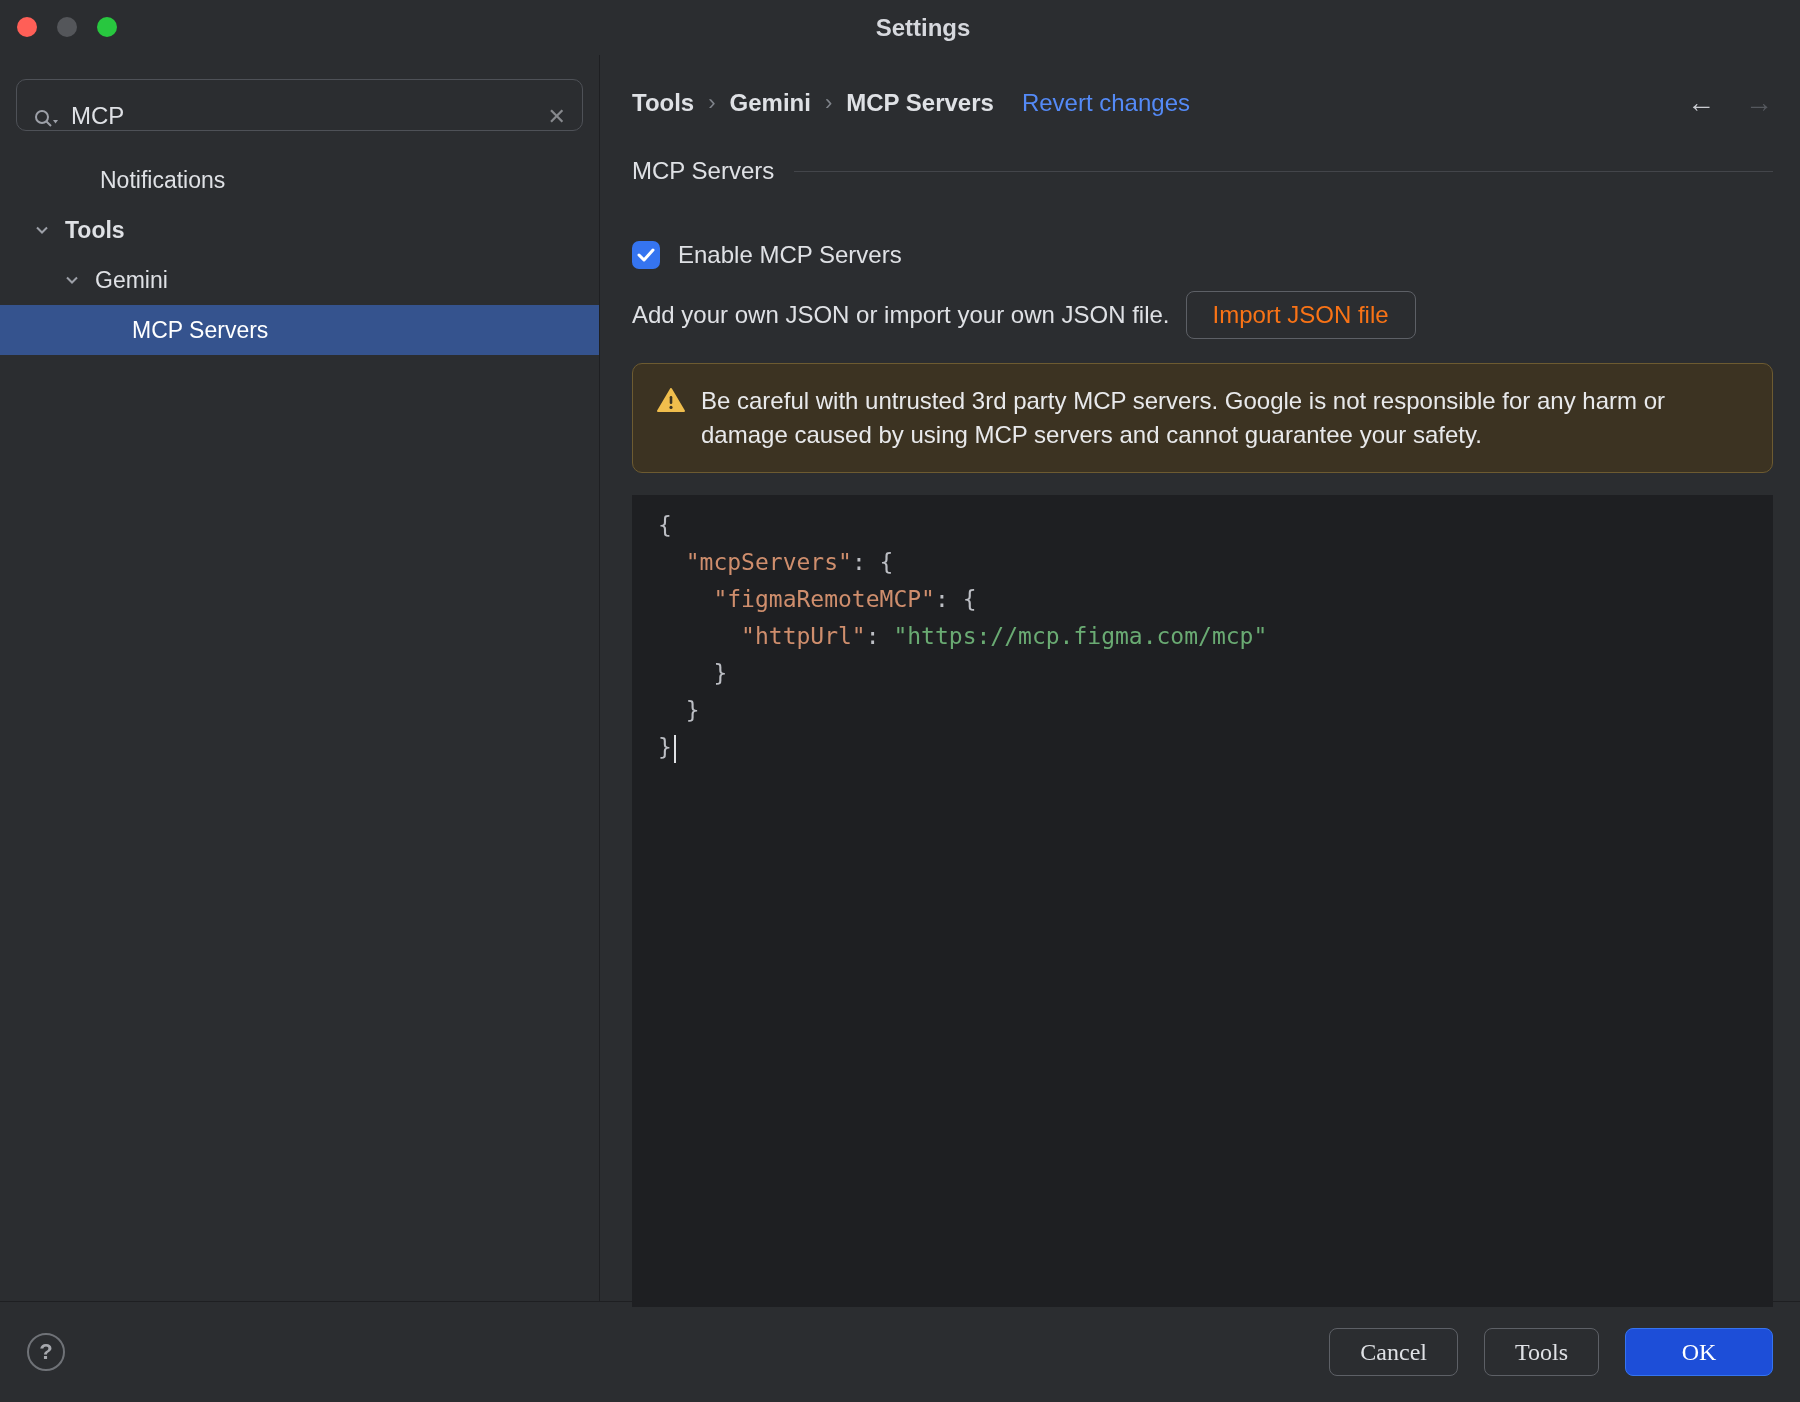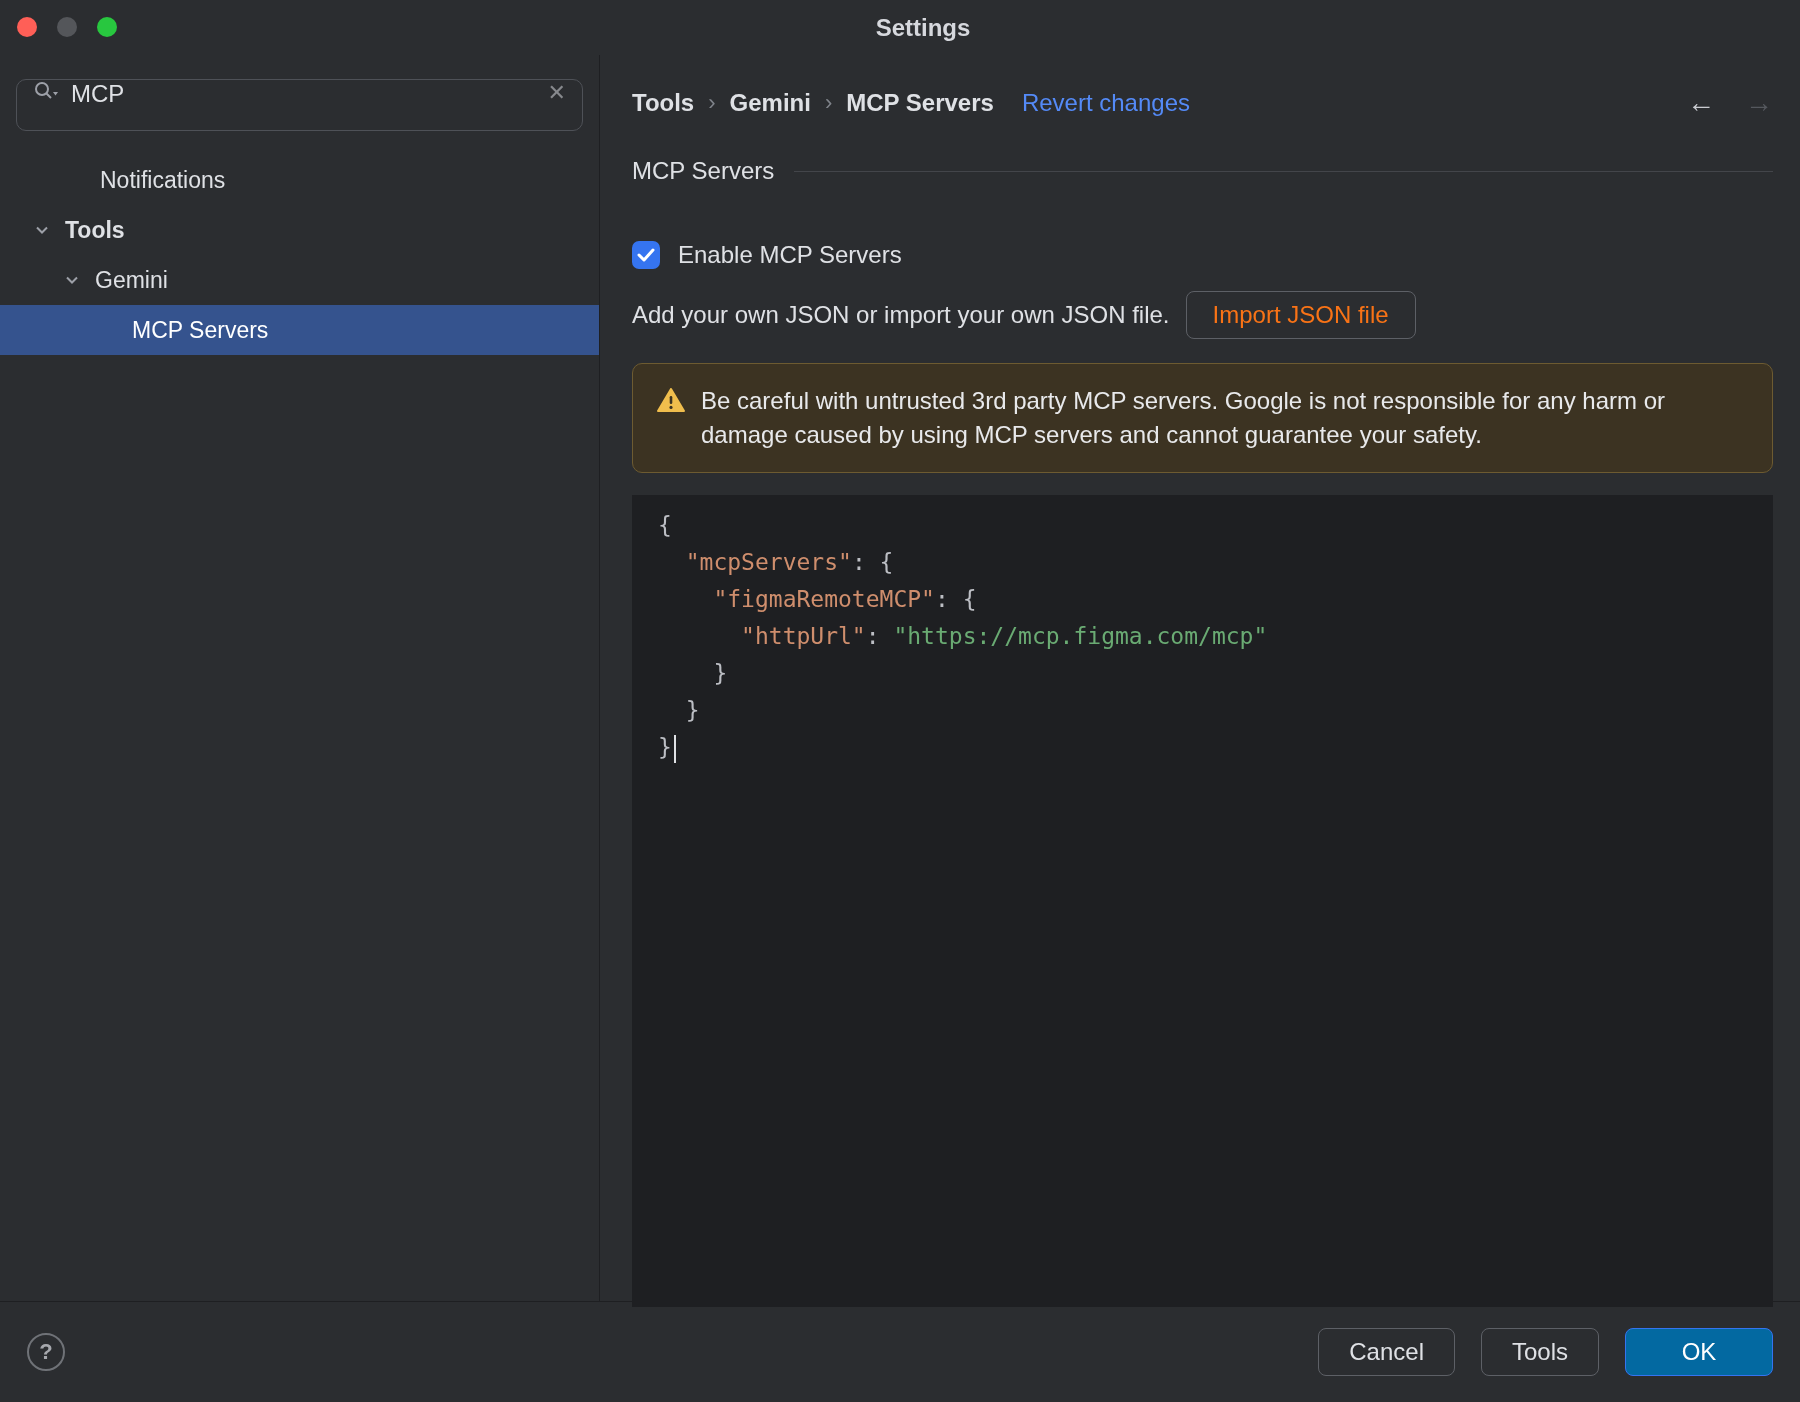--- a/index.html
+++ b/index.html
@@ -20,21 +20,21 @@
   .dot.green { background:#28c73f; }
 
   
   .main { display:flex; height:1246px; }
   .sidebar { width:600px; border-right:1px solid #1e1f22; padding-top:24px; flex:none; }
   .content { flex:1; padding:0 27px 0 32px; }
 
   
   .searchbox {
     margin:0 16px; height:52px; border:1px solid #4e5157; border-radius:10px;
-    display:flex; align-items:flex-start; padding:0 16px; gap:12px;
+    display:flex; align-items:flex-end; padding:0 16px; gap:12px;
   }
   .searchbox input {
     flex:1; background:transparent; border:none; outline:none;
     color:#dfe1e5; font-size:24px; font-family:"Liberation Sans", sans-serif;
   }
   .search-icon { display:flex; align-items:center; color:#9da0a8; }
   .clear-icon { color:#87898d; font-size:22px; cursor:default; }
 
   
   .tree { margin-top:24px; }
@@ -99,24 +99,24 @@
   
   .footer { height:101px; border-top:1px solid #1e1f22; display:flex; align-items:center; padding:0 27px 0 27px; }
   .help-circle {
     width:38px; height:38px; border:2px solid #6f7277; border-radius:50%;
     color:#a6a8ad; display:flex; align-items:center; justify-content:center;
     font-size:22px; font-weight:bold;
   }
   .footer-buttons { margin-left:auto; display:flex; gap:26px; }
   .btn {
     height:48px; padding:0 30px; border-radius:8px; font-size:24px;
-    font-family:Liberation Sans, sans-serif; cursor:default;
+    font-family:Liberation Serif, serif; cursor:default;
     border:1px solid #5d6066; background:transparent; color:#dfe1e5;
   }
-  .btn.primary { background:#0369a1; border-color:#3574f0; color:#ffffff; min-width:148px; }
+  .btn.primary { background:#1d4ed8; border-color:#3574f0; color:#ffffff; min-width:148px; }
 </style>
 </head>
 <body>
 
 <div class="titlebar">
   <div class="traffic">
     <div class="dot red"></div>
     <div class="dot gray"></div>
     <div class="dot green"></div>
   </div>

